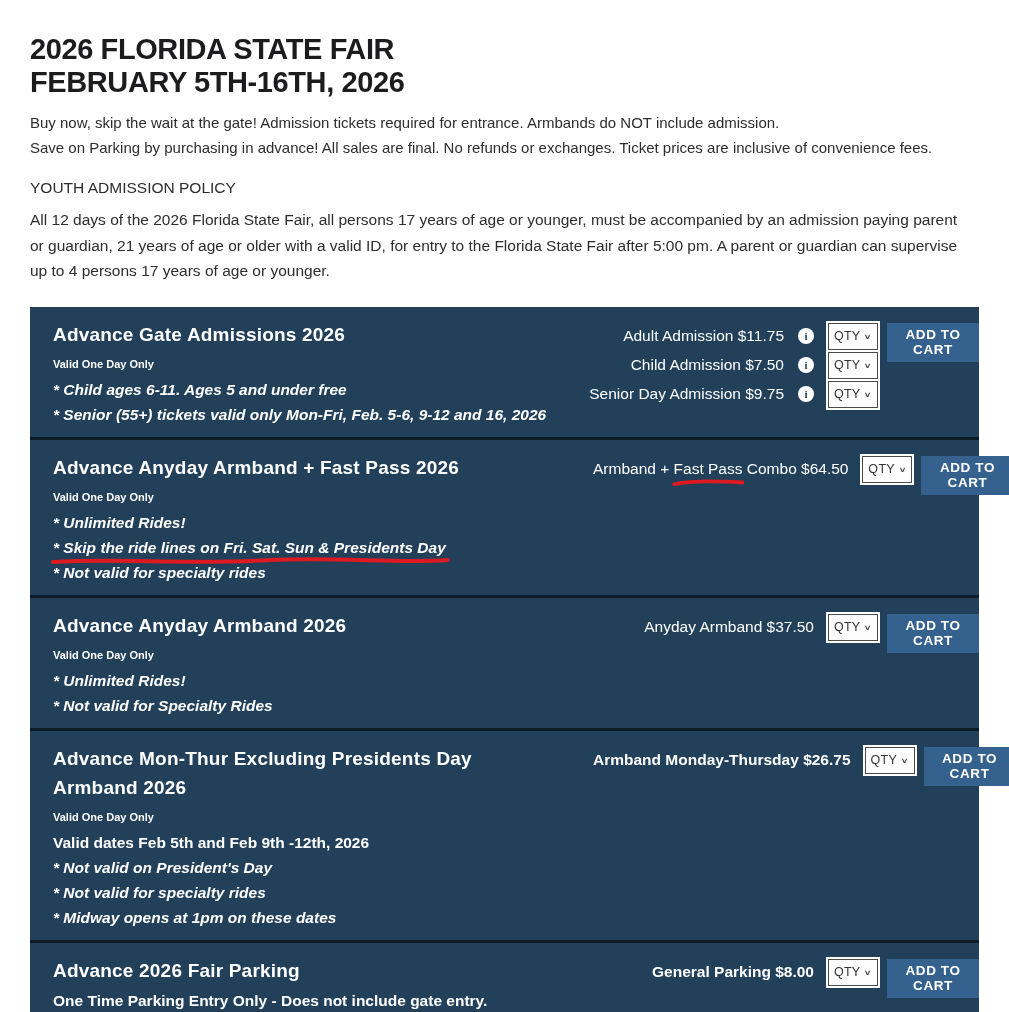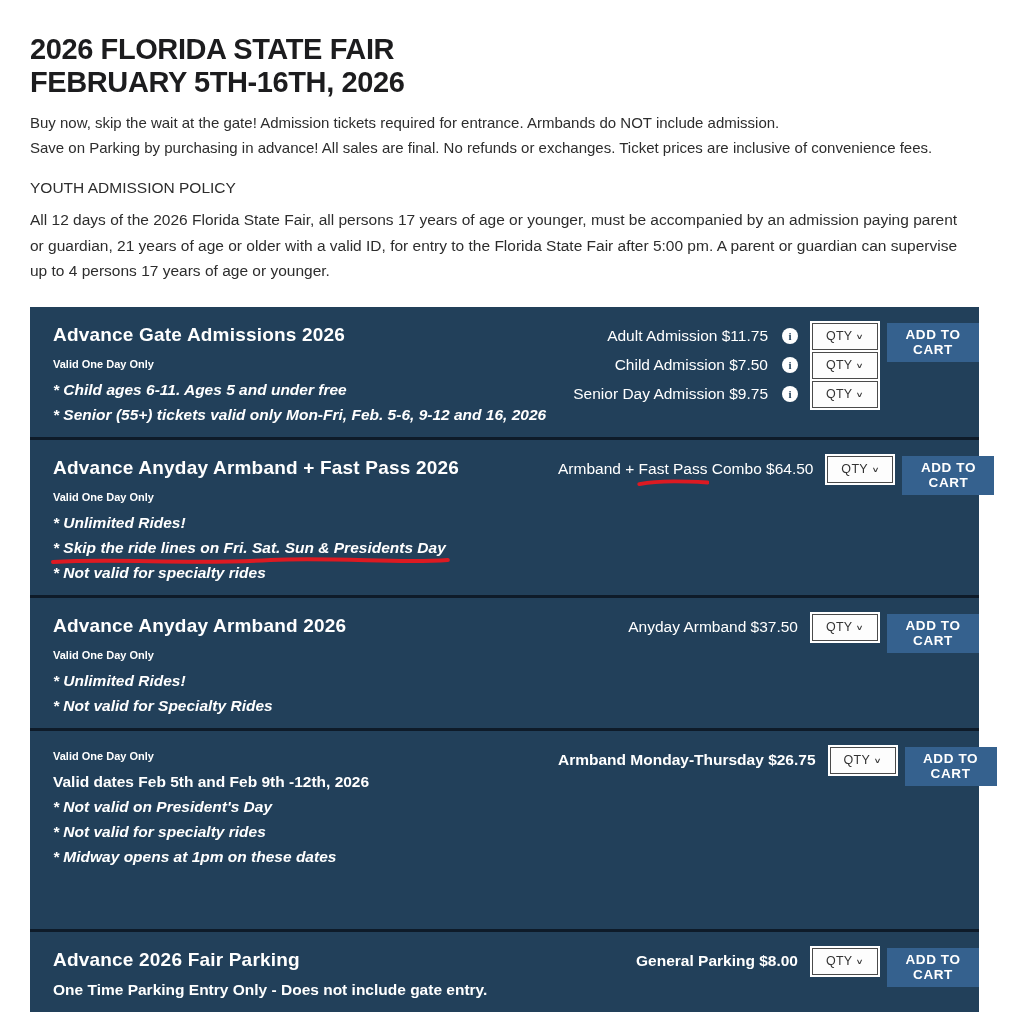--- a/index.html
+++ b/index.html
@@ -11,21 +11,21 @@
   .page-title { font-size:29px; line-height:33px; font-weight:800; color:#1c1c1e;
     letter-spacing:-0.4px; white-space:pre-line; }
   .intro { margin-top:11px; font-size:15px; line-height:25px; color:#2d2d2d; white-space:pre; }
   .youth-heading { margin-top:19px; font-size:15.5px; color:#2d2d2d; }
   .youth-text { margin-top:10px; font-size:15.5px; line-height:25.5px; color:#2d2d2d; white-space:pre-line; }
 
   
   .panels { margin-top:23px; width:949px; }
   .panel { background:#22405a; display:flex; justify-content:space-between;
     padding:13px 0 10px 23px; color:#fff; }
-  .panel + .panel { border-top:3px solid #0e1b29; }
+  .panel + .panel { border-top:3px solid #0e1b29;gap:35px; }
   .panel:nth-of-type(1){ min-height:127px; }
   .panel:nth-of-type(2){ min-height:150px; }
   .panel:nth-of-type(3){ min-height:126px; }
   .panel:nth-of-type(4){ min-height:201px; }
   .panel:nth-of-type(5){ min-height:77px;  }
 
   .panel-left { width:505px; flex:0 0 auto; }
   .panel-title { font-size:19px; line-height:29px; font-weight:700; letter-spacing:0.2px; margin-bottom:3px; }
   .panel-subtitle { font-size:11px; line-height:25px; font-weight:700; }
   .panel-note { font-size:15.5px; line-height:25px; }
@@ -40,21 +40,21 @@
   .product-row { display:flex; align-items:center; gap:14px; height:27px; }
   .product-label { font-size:15.5px; color:#fff; white-space:nowrap; }
   .product-label.bold { font-weight:700; }
   .underlined-red { position:relative; display:inline-block; }
   .underlined-red svg { position:absolute; left:-2px; bottom:-9px; width:calc(100% + 4px); height:9px; }
 
   .info-icon { width:16px; height:16px; border-radius:50%; background:#ffffff; color:#22405a;
     font-size:11px; font-weight:700; font-family:"Liberation Serif","DejaVu Serif",serif;
     display:flex; align-items:center; justify-content:center; cursor:pointer; flex:0 0 auto; }
 
-  .qty-select { width:66px; height:27px; background:#fdfdfd; border:1px solid #4a4a4a;
+  .qty-select { width:50px; height:27px; background:#fdfdfd; border:1px solid #4a4a4a;
     box-shadow:0 0 0 2px #ffffff; color:#333; font-size:12.5px; letter-spacing:0.3px;
     display:flex; align-items:center; justify-content:center; gap:4px; cursor:pointer; flex:0 0 auto; }
   .qty-select .chev { font-size:10px; color:#333; transform:scaleY(0.75) scaleX(1.1); }
 
   .add-to-cart { width:92px; height:39px; background:#35618e; border:none; color:#ffffff;
     font-family:inherit; font-size:13.5px; font-weight:700; letter-spacing:0.6px;
     cursor:pointer; flex:0 0 auto; }
 </style>
 </head>
 <body>
@@ -146,20 +146,21 @@
                 <span>QTY</span>
                 <span class="chev">∨</span>
               </div>
             </div>
           </div>
           <button class="add-to-cart">ADD TO CART</button>
         </div>
       </section>
       <section class="panel">
         <div class="panel-left">
+          <h2 class="panel-title">Advance Mon-Thur Excluding Presidents Day Armband 2026</h2>
           <div class="panel-subtitle">Valid One Day Only</div>
           <div class="panel-note bold"><span class="note-text">Valid dates Feb 5th and Feb 9th -12th, 2026</span></div>
           <div class="panel-note bold-italic"><span class="note-text">* Not valid on President's Day</span></div>
           <div class="panel-note bold-italic"><span class="note-text">* Not valid for specialty rides</span></div>
           <div class="panel-note bold-italic"><span class="note-text">* Midway opens at 1pm on these dates</span></div>
         </div>
         <div class="panel-right">
           <div class="rows">
             <div class="product-row">
               <span class="product-label bold">Armband Monday-Thursday $26.75</span>

